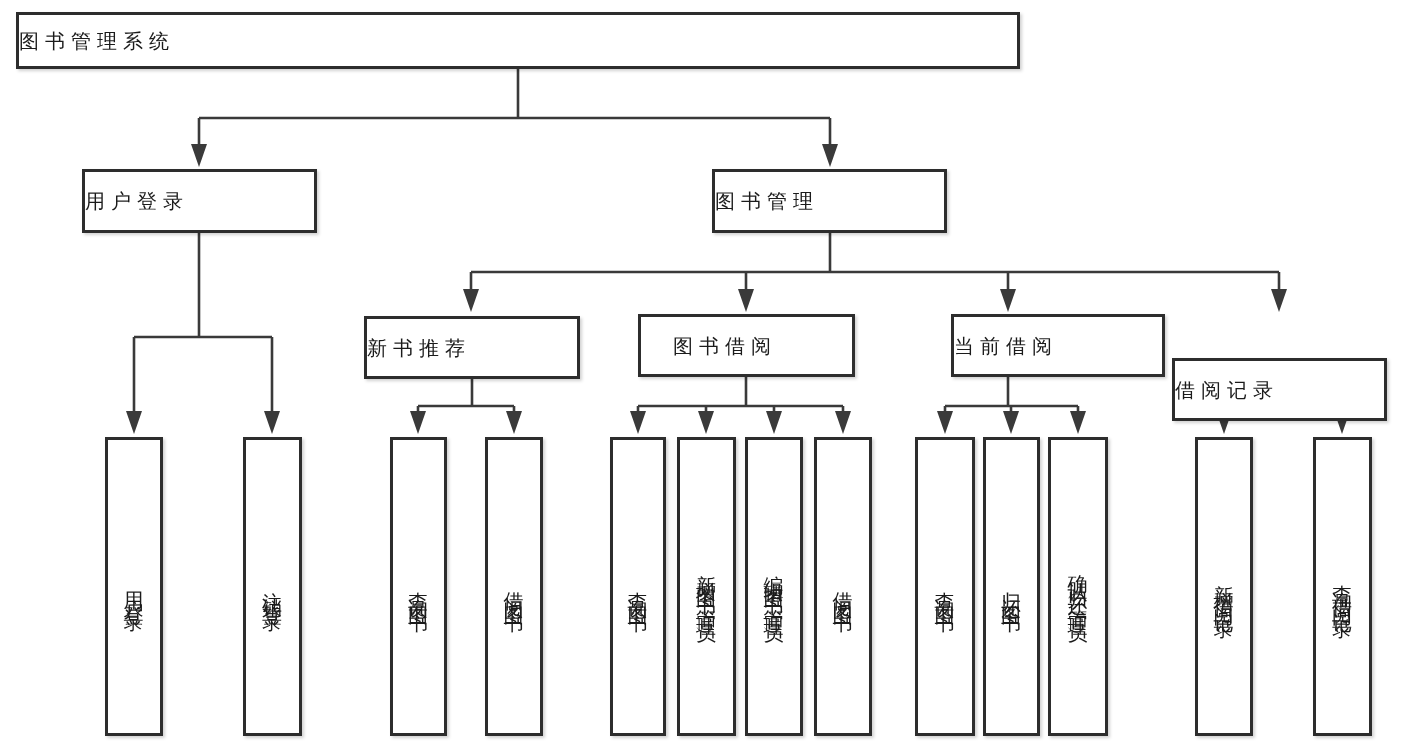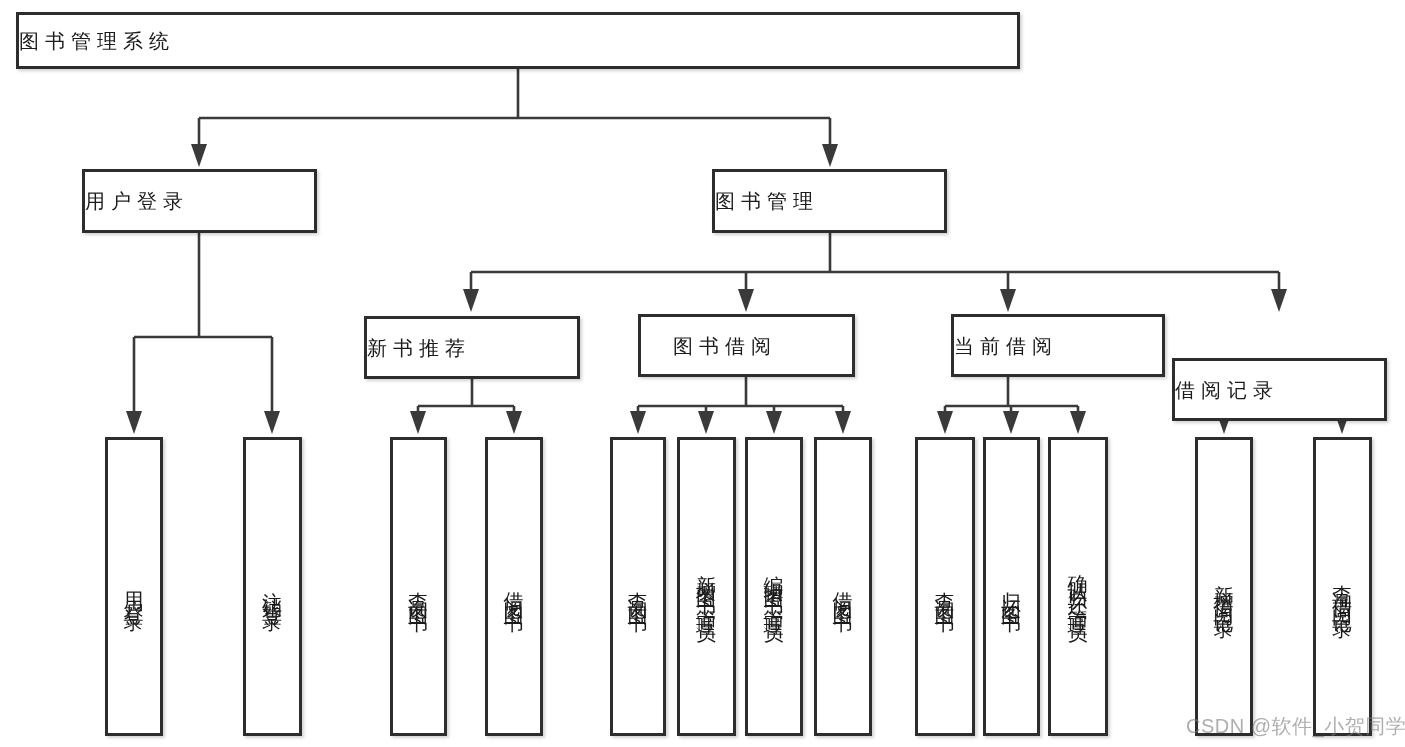--- a/index.html
+++ b/index.html
@@ -209,15 +209,14 @@
     <span class="vlabel">确认归还（管理员）</span>
   </div>
 
   <div class="leaf" style="left:1195px; width:58px;">
     <span class="vlabel">新增借阅记录</span>
   </div>
   <div class="leaf" style="left:1313px; width:59px;">
     <span class="vlabel">查询借阅记录</span>
   </div>
 
-  <div class="watermark">CSDN @软件_小贺同学</div>
 
 </div>
 
 </body></html>

